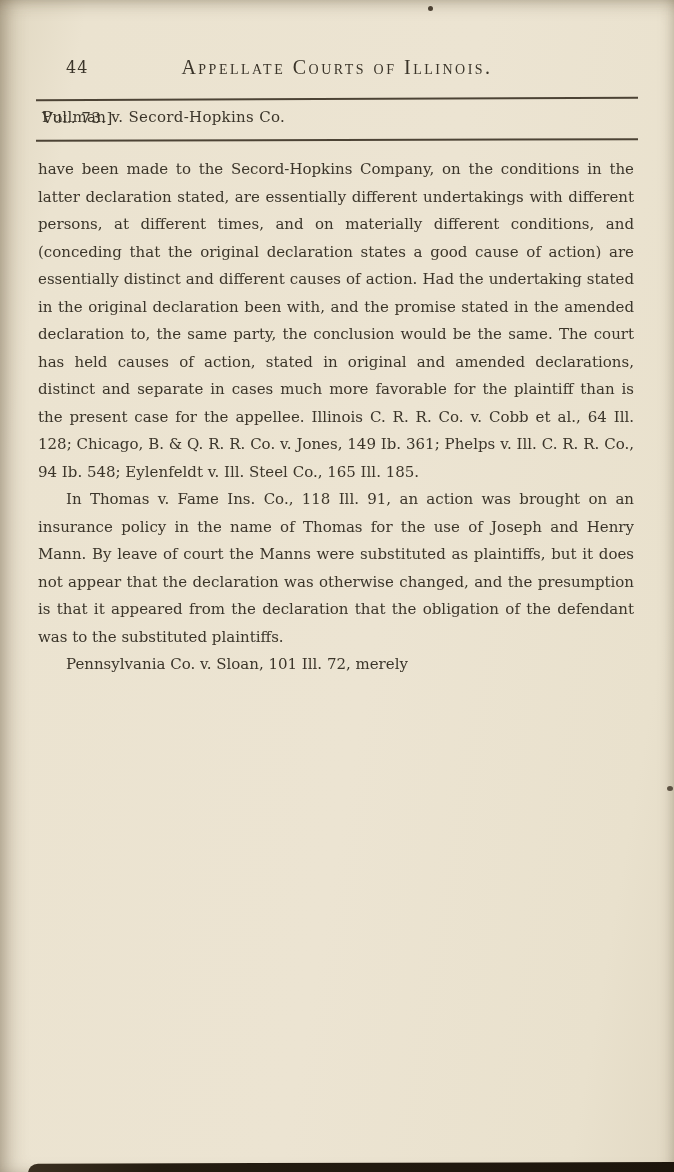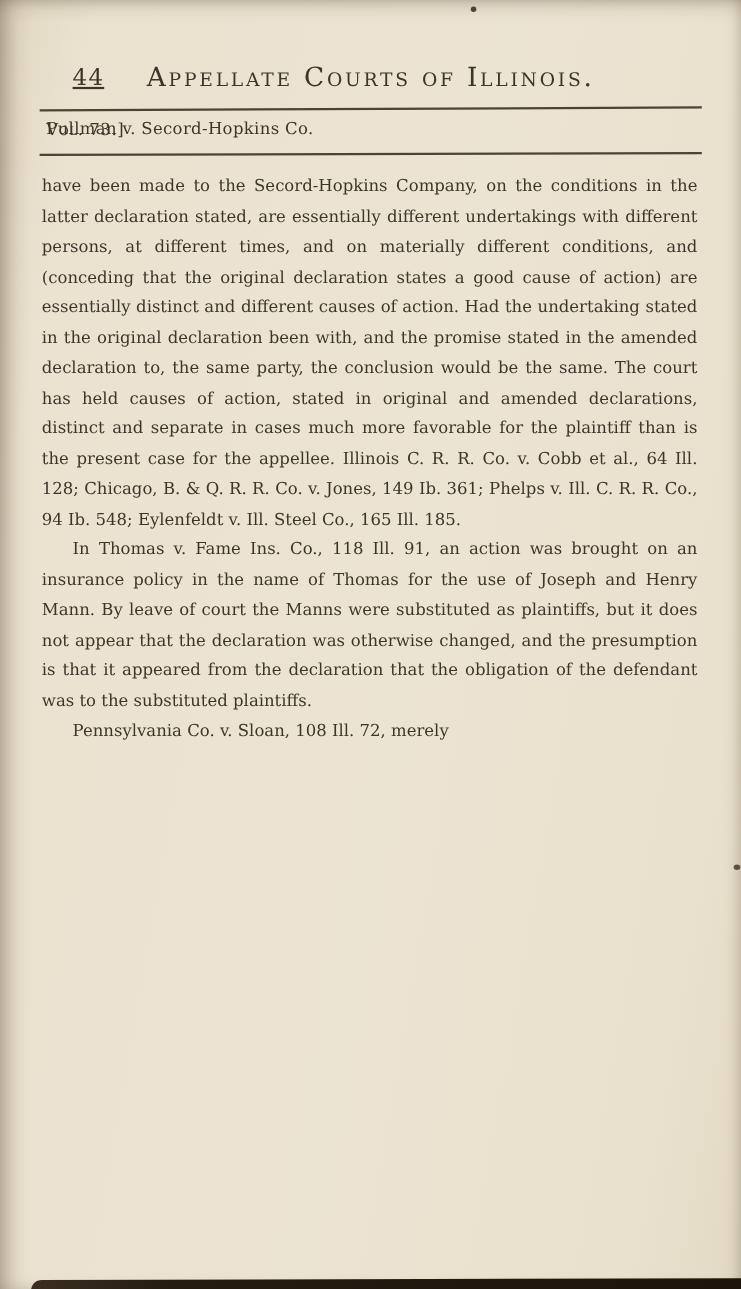--- a/index.html
+++ b/index.html
@@ -23,30 +23,30 @@
   }
   .header-row {
     position: relative;
     margin: 56px 40px 0 40px;
     height: 30px;
   }
   .page-number {
     position: absolute;
     left: 26px;
     top: 2px;
-    font-size: 21px;
+    font-size: 16px;
     letter-spacing: 1px;
-    text-decoration: underline;
   }
   .running-head {
     display: block;
     text-align: center;
     font-variant: small-caps;
-    font-size: 24px;
+    font-size: 20px;
     letter-spacing: 2.5px;
+    font-family: Liberation Serif, serif;
   }
   .rule {
     height: 2px;
     background: #4c4335;
     margin: 0 36px;
   }
   .rule-top {
     margin-top: 12px;
     transform: rotate(-0.25deg);
     box-shadow: 0 3px 0 -1px rgba(76, 67, 53, 0.25);
@@ -133,20 +133,20 @@
   <div class="subheader-row">
     <span class="volume">Vol. 73.]</span>
     <span class="case-title">Pullman v. Secord-Hopkins Co.</span>
   </div>
 
   <div class="rule rule-bottom"></div>
 
   <div class="body-text">
     <p class="no-indent">have been made to the Secord-Hopkins Company, on the conditions in the latter declaration stated, are essentially different undertakings with different persons, at different times, and on materially different conditions, and (conceding that the original declaration states a good cause of action) are essentially distinct and different causes of action. Had the undertaking stated in the original declaration been with, and the promise stated in the amended declaration to, the same party, the conclusion would be the same. The court has held causes of action, stated in original and amended declarations, distinct and separate in cases much more favorable for the plaintiff than is the present case for the appellee. Illinois C. R. R. Co. v. Cobb et al., 64 Ill. 128; Chicago, B. &amp; Q. R. R. Co. v. Jones, 149 Ib. 361; Phelps v. Ill. C. R. R. Co., 94 Ib. 548; Eylenfeldt v. Ill. Steel Co., 165 Ill. 185.</p>
     <p>In Thomas v. Fame Ins. Co., 118 Ill. 91, an action was brought on an insurance policy in the name of Thomas for the use of Joseph and Henry Mann. By leave of court the Manns were substituted as plaintiffs, but it does not appear that the declaration was otherwise changed, and the presumption is that it appeared from the declaration that the obligation of the defendant was to the substituted plaintiffs.</p>
-    <p>Pennsylvania Co. v. Sloan, 108 Ill. 72, merely</p>
+    <p>Pennsylvania Co. v. Sloan, 101 Ill. 72, merely</p>
   </div>
 
   <div class="speck speck-top"></div>
   <div class="speck speck-right"></div>
   <div class="bottom-edge"></div>
 
 </div>
 
 </body></html>

